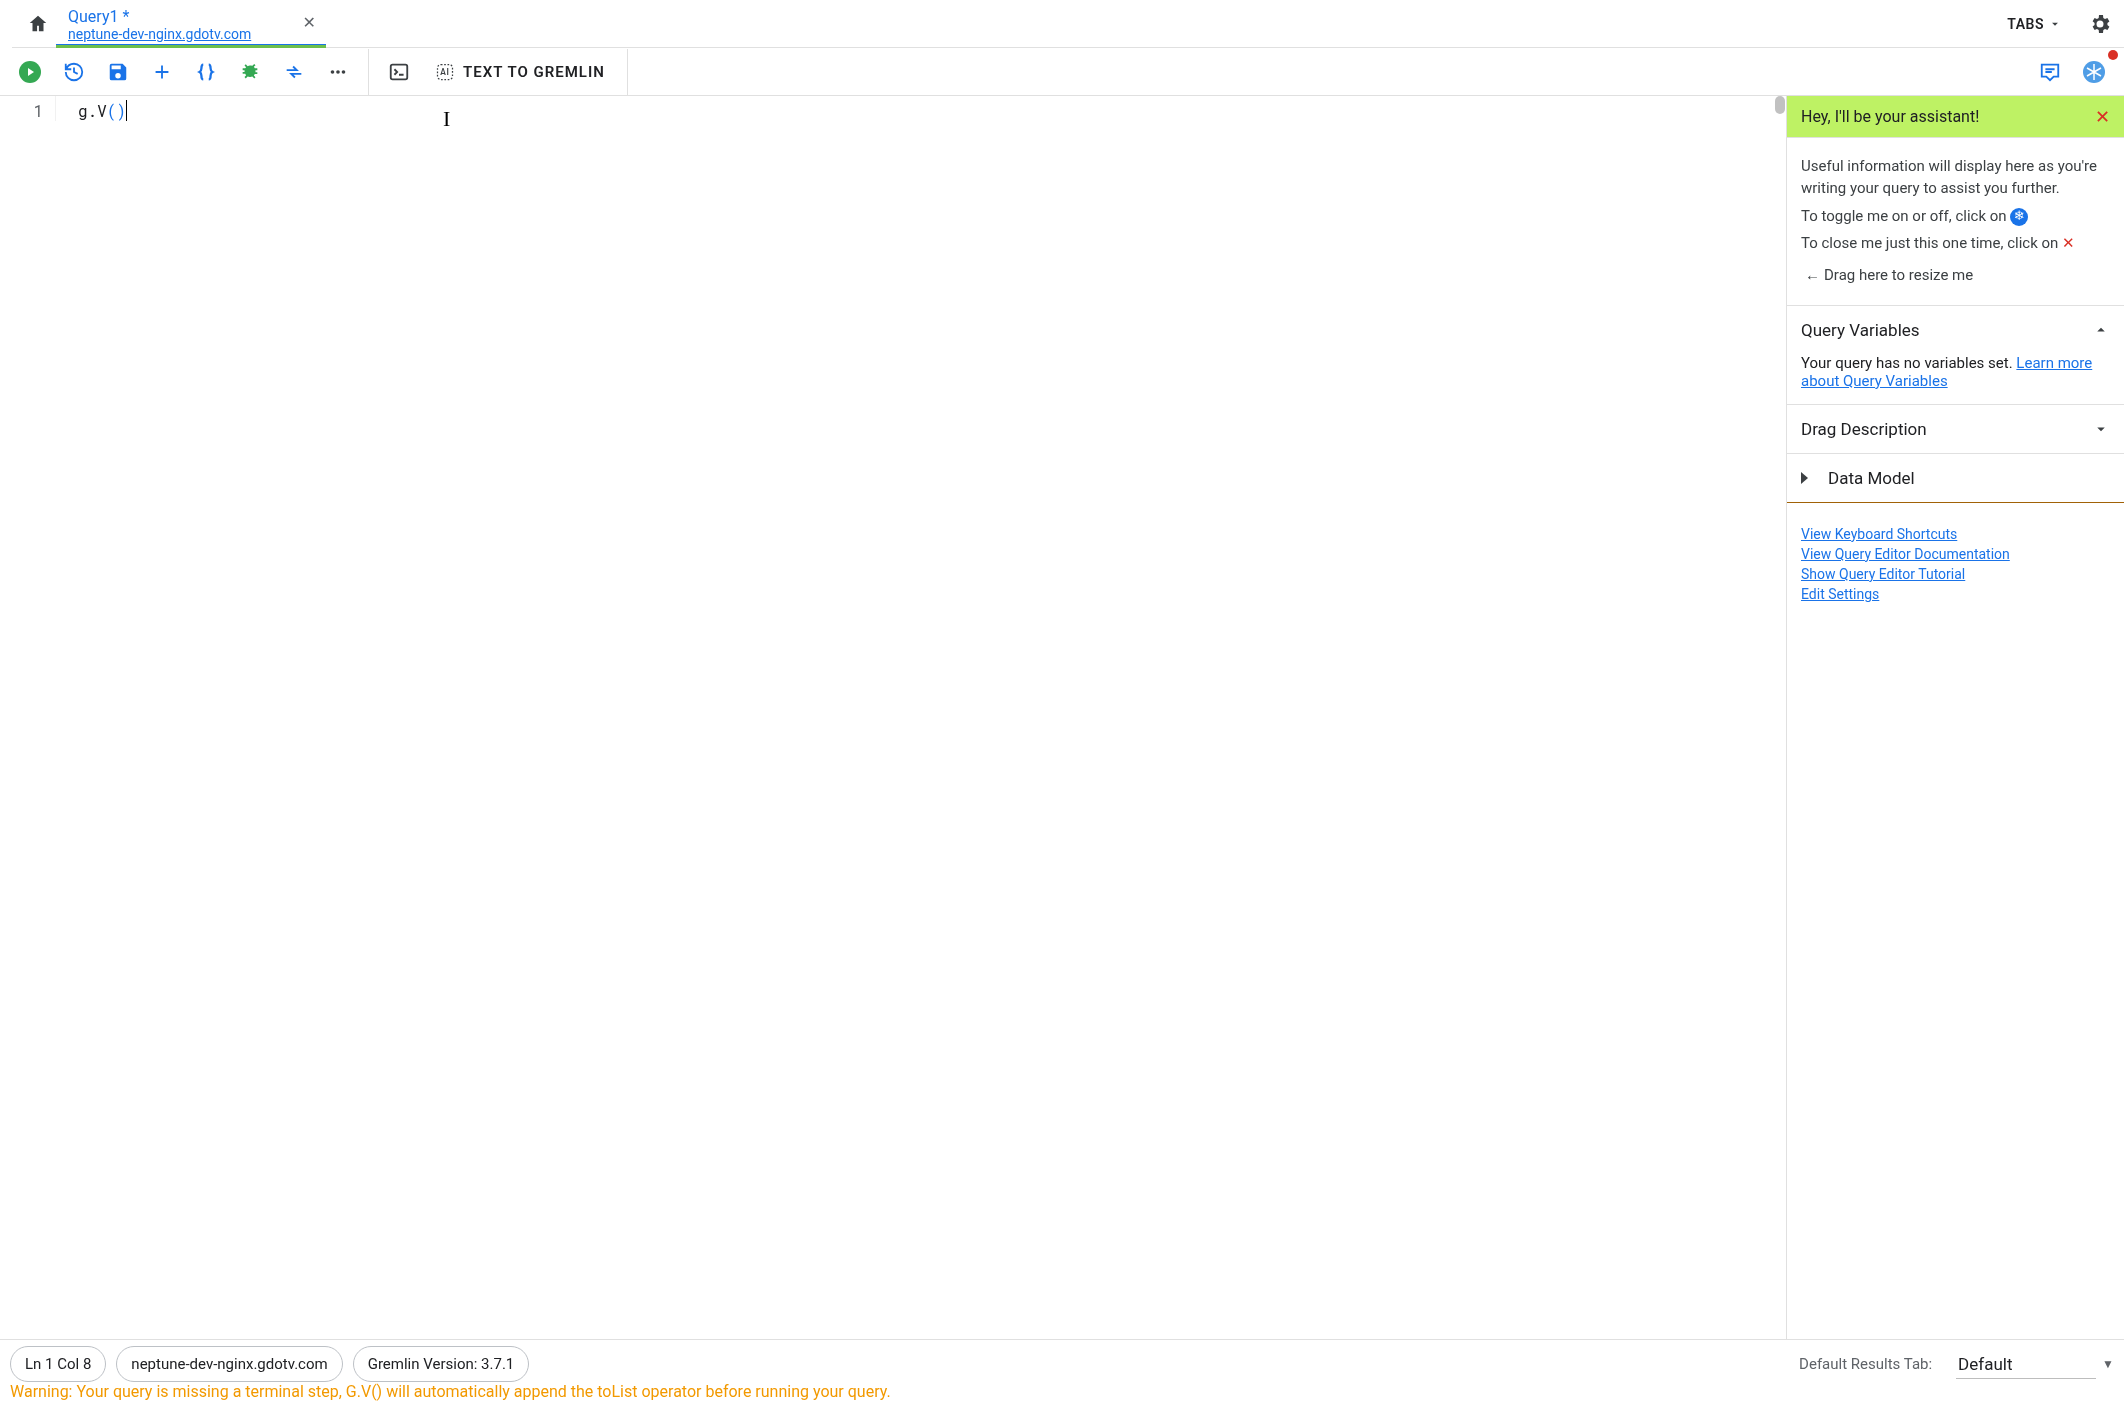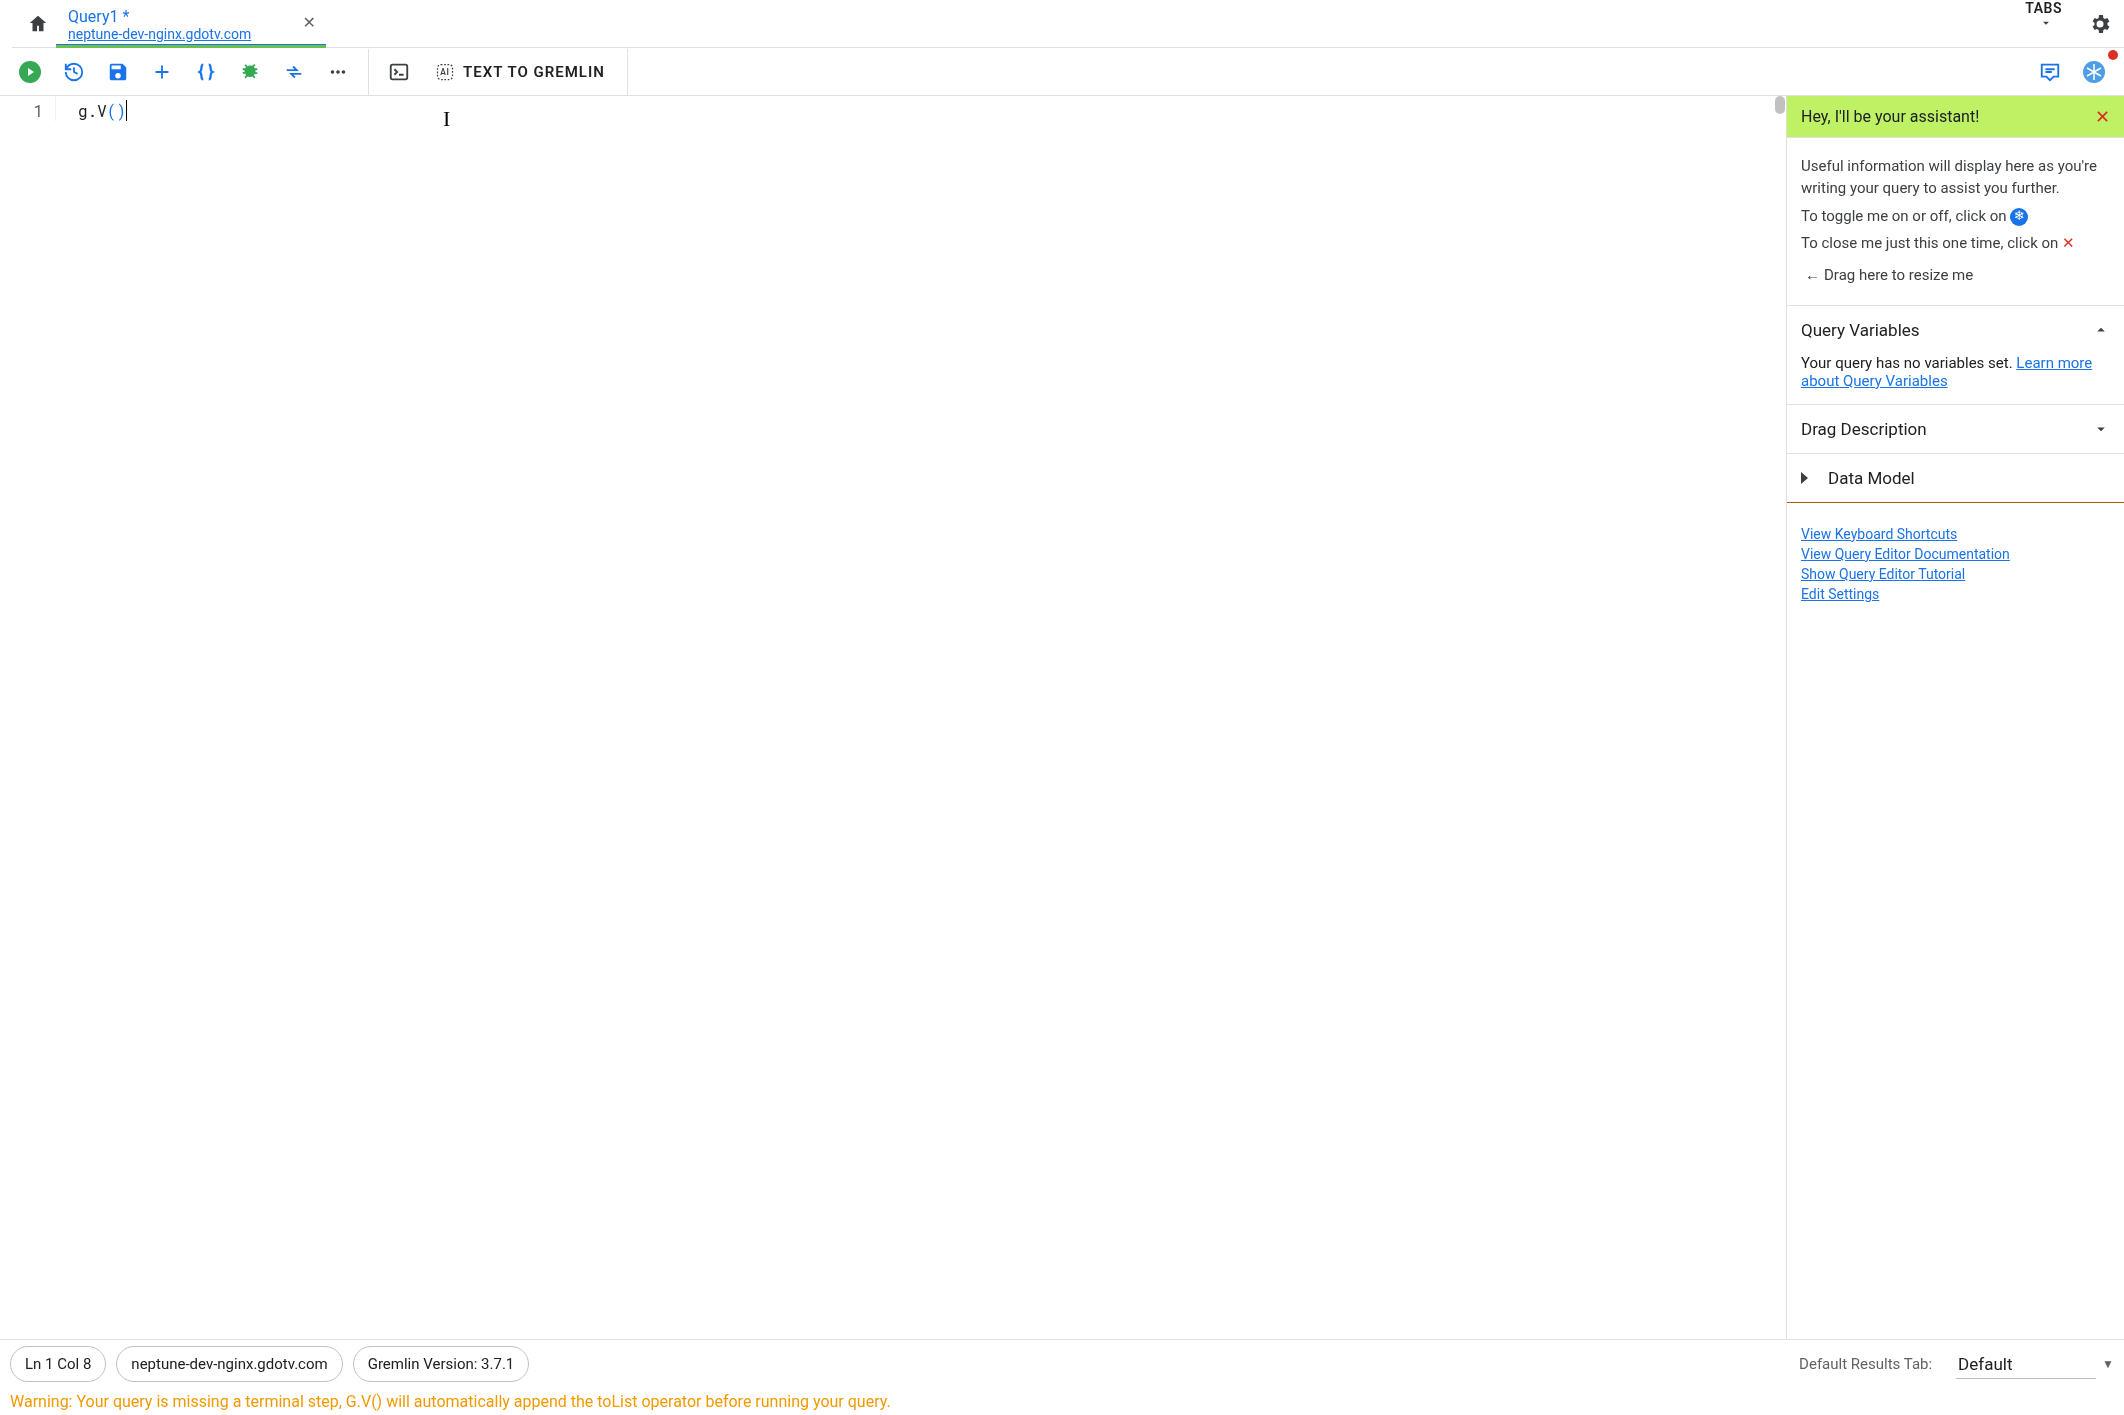--- a/index.html
+++ b/index.html
@@ -50,21 +50,21 @@
     .tab-sub { color: #1a73e8; font-size: 14px; text-decoration: underline; }
     .tab-close {
       position: absolute; right: 10px; top: 50%;
       transform: translateY(-50%);
       color: #5f6368; font-size: 16px; cursor: pointer;
     }
     .tabbar-spacer { flex: 1; }
     .tabs-dropdown {
       display: flex; align-items: center;
       font-weight: 600; letter-spacing: 0.5px;
-      padding: 0 14px; cursor: pointer; flex-direction: column;
+      padding: 0 14px; cursor: pointer;
     }
     .tabs-dropdown svg { margin-left: 4px; }
     .gear-btn {
       width: 48px; display: flex; align-items: center; justify-content: center; cursor: pointer;
     }
 
     
     .toolbar {
       height: 48px;
       display: flex;
@@ -171,21 +171,21 @@
       border:1px solid #bdc1c6; border-radius: 18px;
       padding: 8px 14px; font-size:15px; cursor:pointer;
     }
     .status-spacer { flex:1; }
     .drt { display:flex; align-items:center; gap:24px; font-size:15px; color:#5f6368; }
     .drt-select {
       min-width:140px; border:none; border-bottom:1px solid #bdbdbd; font-size:17px;
       padding: 4px 20px 4px 2px; color:#202124; position:relative;
     }
     .drt-caret { margin-left:-18px; font-size:12px; color:#5f6368; }
-    .warning { margin-top:10px; color:#f29900; font-size:16px; }
+    .warning { color:#f29900; font-size:16px; }
 
     svg { display:block; }
     .badge-dot {
       position:absolute; top:-2px; right:-2px; width:10px; height:10px;
       background:#d93025; border-radius:50%;
     }
   </style>
 </head>
 <body>
 

